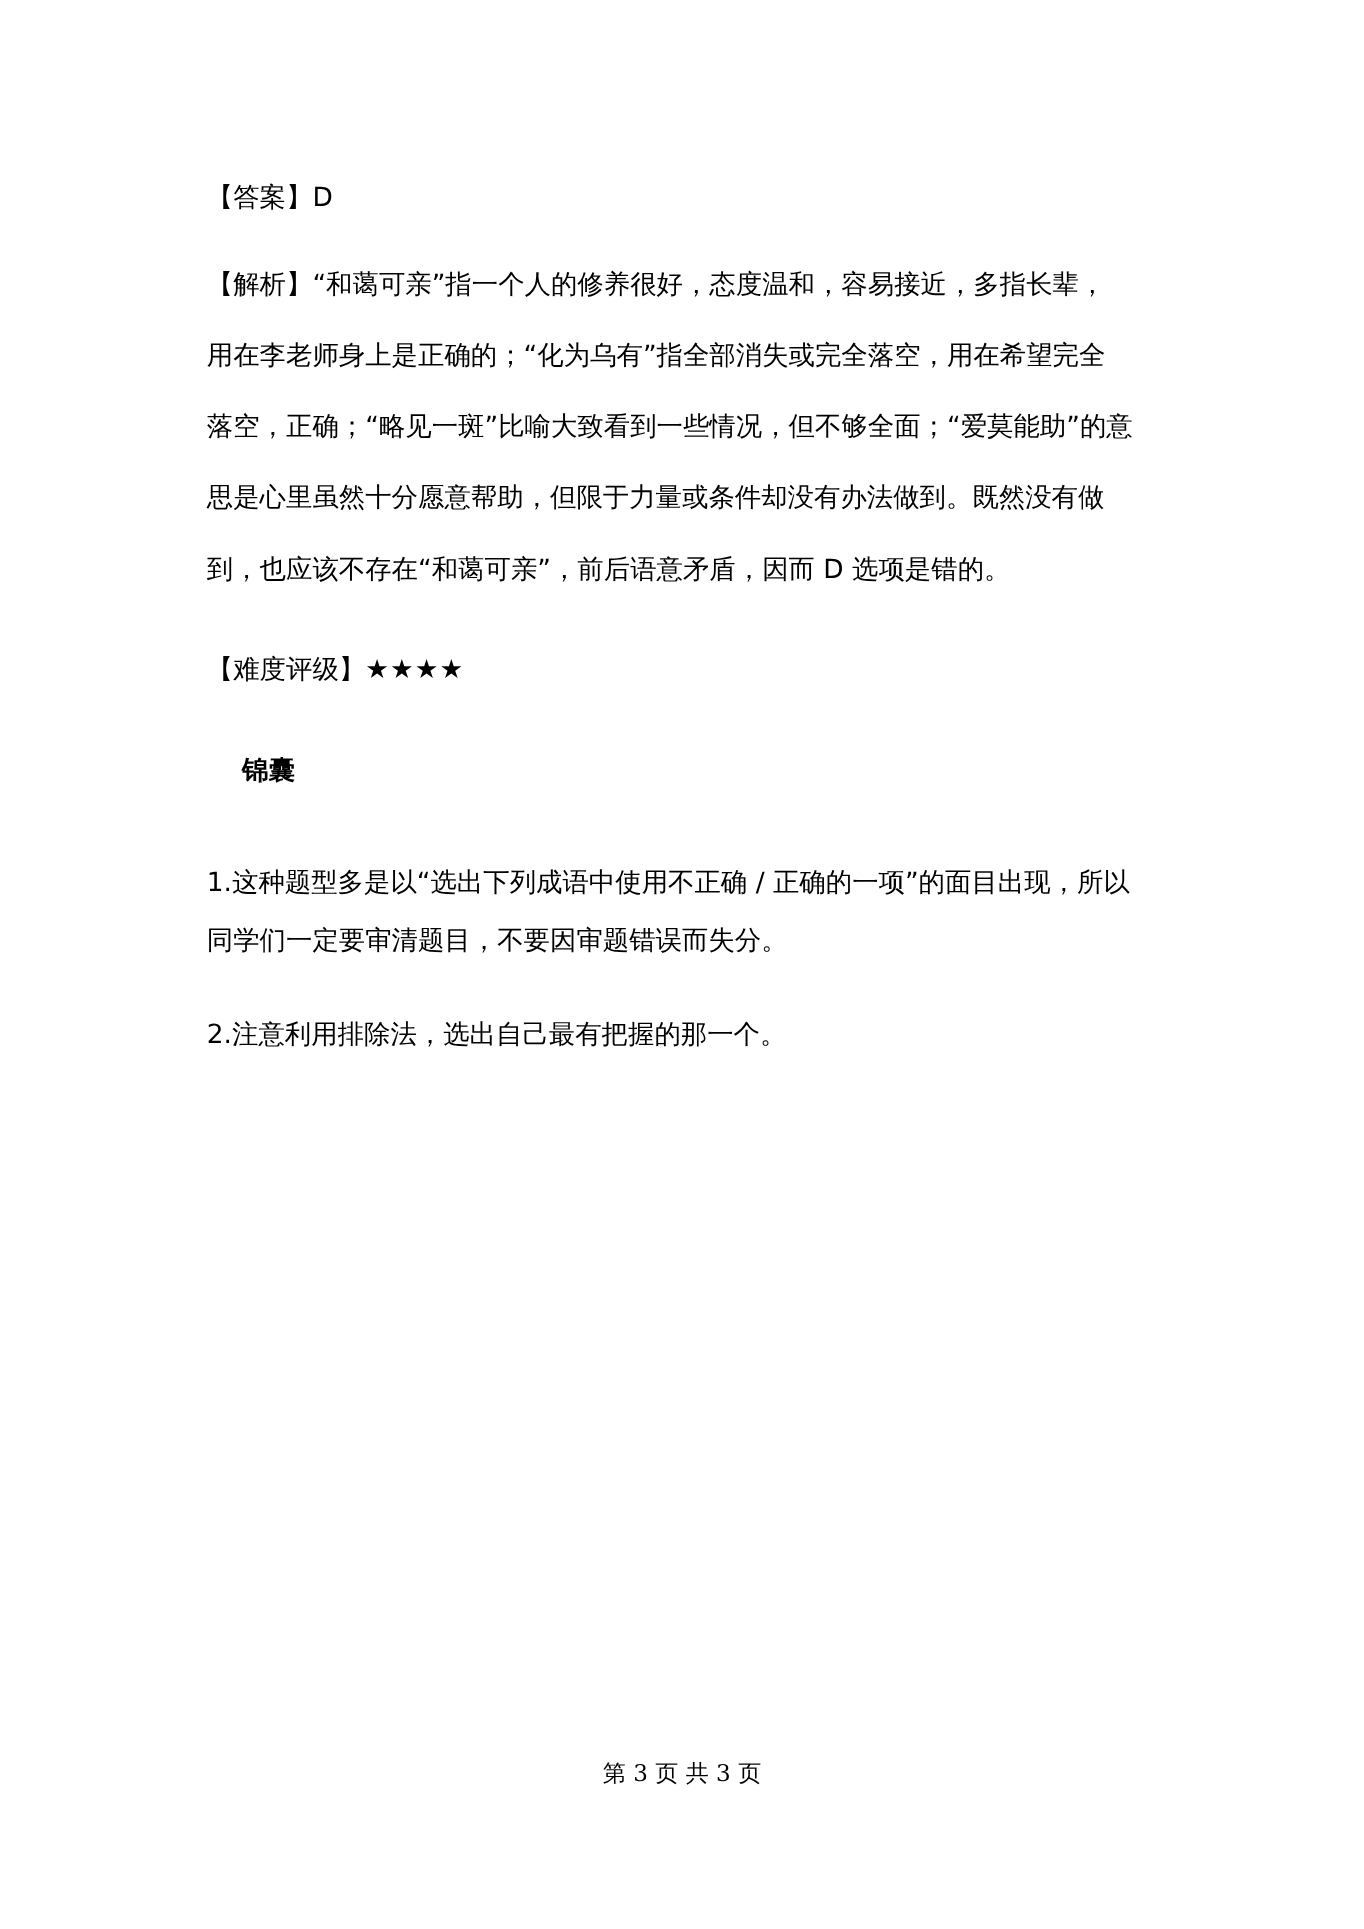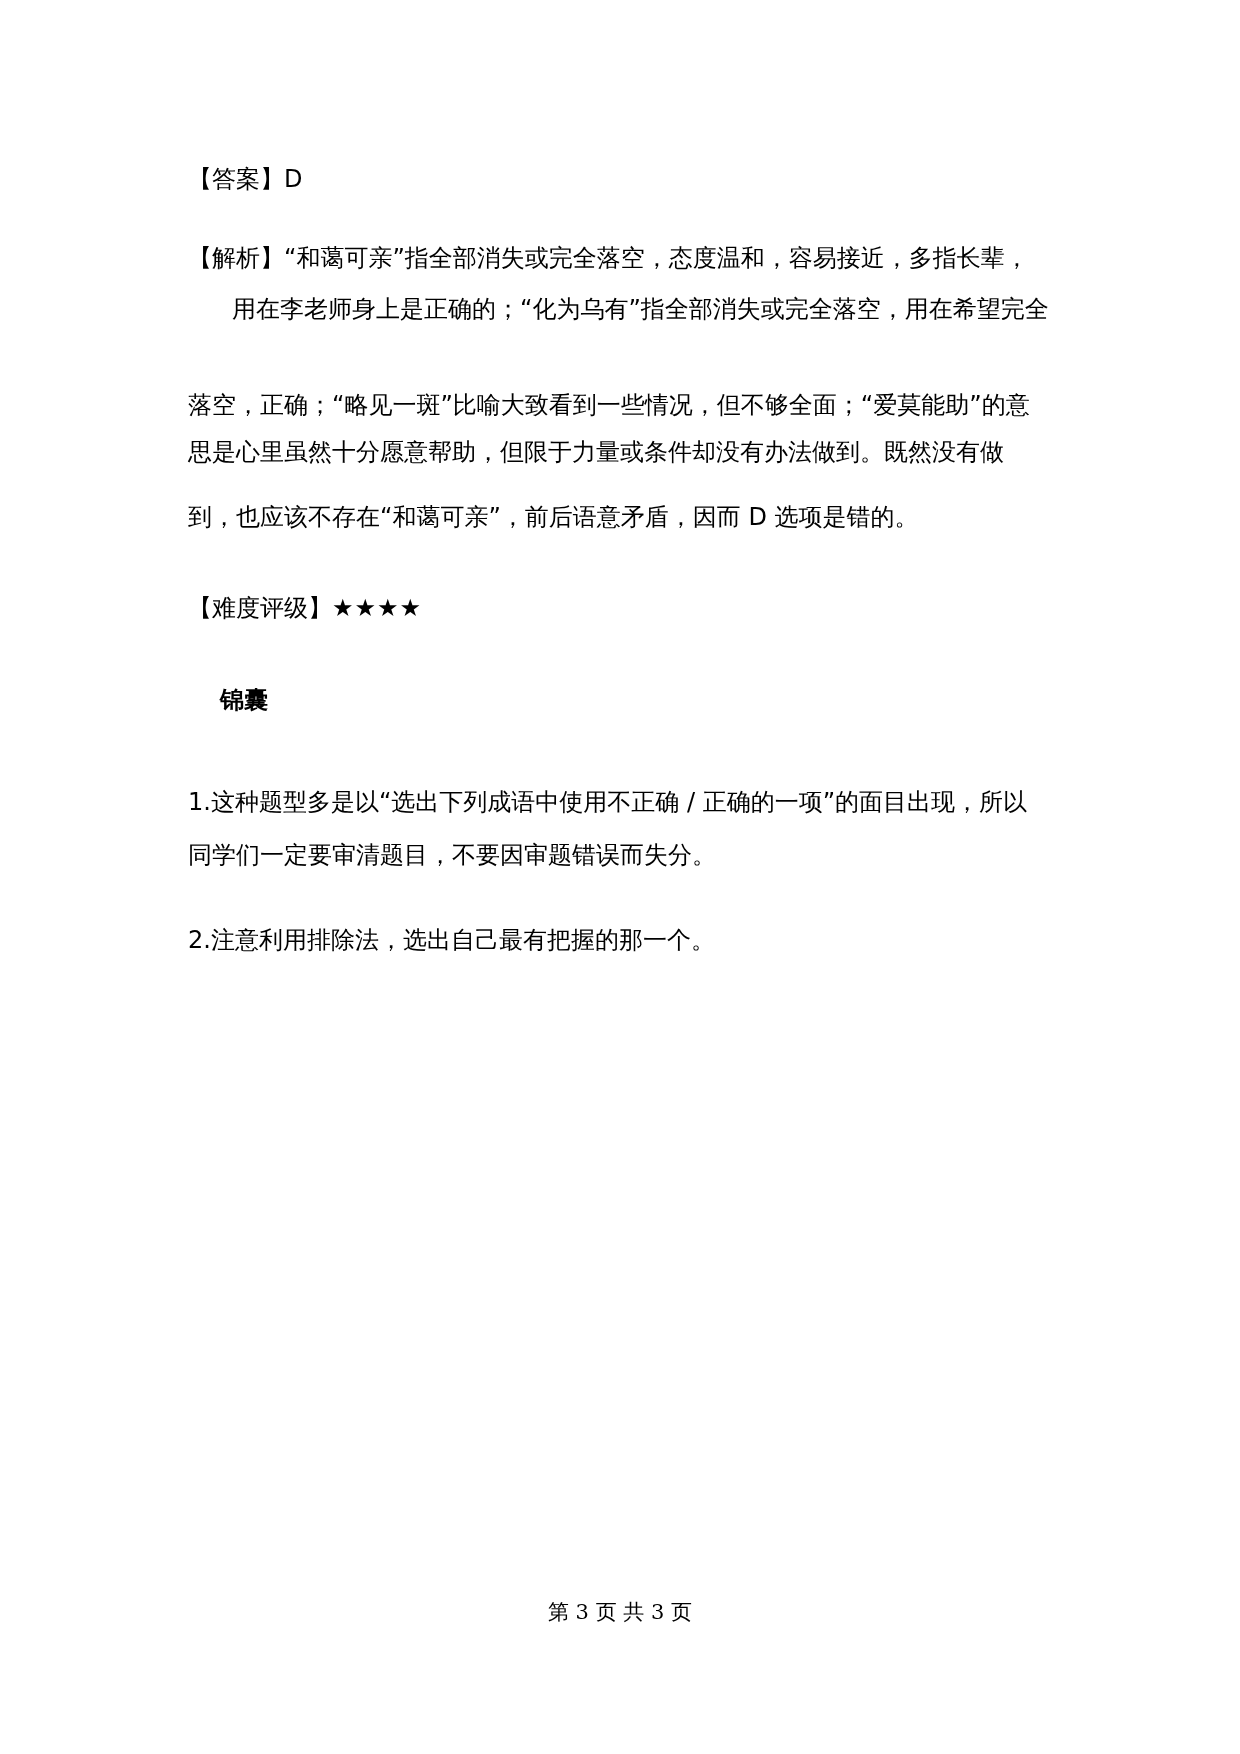--- a/index.html
+++ b/index.html
@@ -14,24 +14,24 @@
 </head>
 <body>
 
 <div>
 
   <div class="line" style="top:164px;">
     <span>【答案】</span><span>D</span>
   </div>
 
   <div class="line" style="top:243px;">
-    <span>【解析】</span><span>“和蔼可亲”指全部消失或完全落空，态度温和，容易接近，多指长辈，</span>
+    <span>【解析】</span><span>“和蔼可亲”指一个人的修养很好，态度温和，容易接近，多指长辈，</span>
   </div>
-  <div class="line" style="top:294px;margin-left:44px;">用在李老师身上是正确的；“化为乌有”指全部消失或完全落空，用在希望完全</div>
-  <div class="line" style="top:390px;">落空，正确；“略见一斑”比喻大致看到一些情况，但不够全面；“爱莫能助”的意</div>
+  <div class="line" style="top:308px;">用在李老师身上是正确的；“化为乌有”指全部消失或完全落空，用在希望完全</div>
+  <div class="line" style="top:372px;">落空，正确；“略见一斑”比喻大致看到一些情况，但不够全面；“爱莫能助”的意</div>
   <div class="line" style="top:437px;">思是心里虽然十分愿意帮助，但限于力量或条件却没有办法做到。既然没有做</div>
   <div class="line" style="top:502px;">到，也应该不存在“和蔼可亲”，前后语意矛盾，因而 D 选项是错的。</div>
 
   <div class="line" style="top:593px;">
     <span>【难度评级】</span><span class="stars">★★★★</span>
   </div>
 
   <div class="line bold" style="top:685px;margin-left:32px;">锦囊</div>
 
   <div class="line" style="top:775px;margin-top:12px;">1.这种题型多是以“选出下列成语中使用不正确 / 正确的一项”的面目出现，所以</div>

